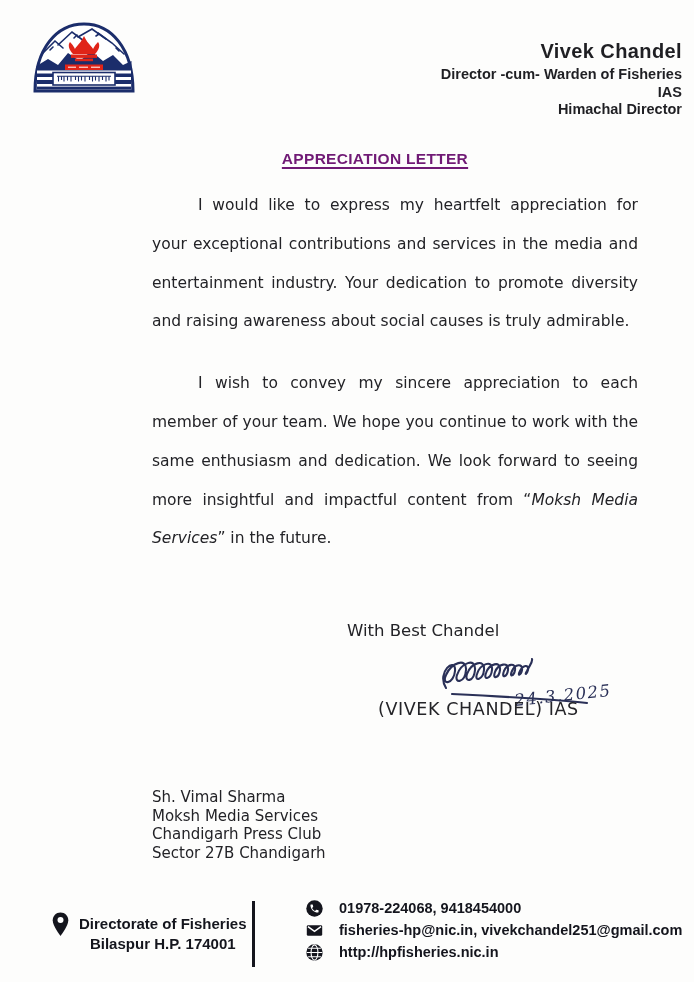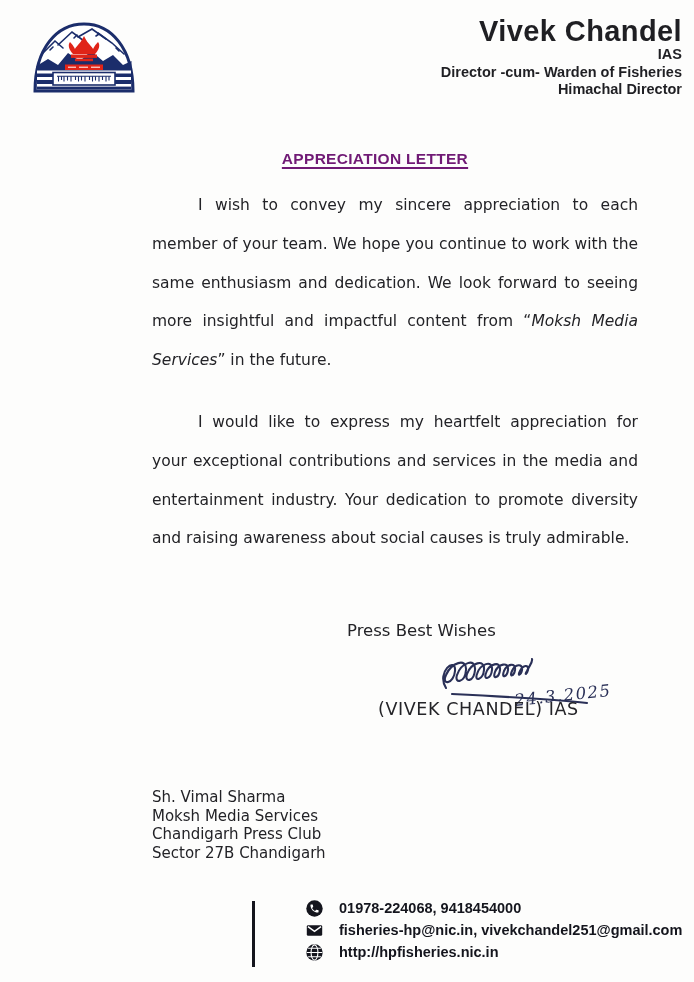--- a/index.html
+++ b/index.html
@@ -9,21 +9,21 @@
     background:#fdfdfc; overflow:hidden;
     font-family:"DejaVu Sans", sans-serif; color:#28282b;
   }
 
   
   .logo { position:absolute; left:28px; top:14px; width:112px; height:90px; }
   .header-block {
     position:absolute; right:12px; top:16px; text-align:right;
     font-family:"Liberation Sans", sans-serif; color:#1f1f23; font-weight:bold;
   }
-  .officer-name { font-size:29px; line-height:30px; letter-spacing:0.4px; }
+  .officer-name { font-size:20px; line-height:30px; letter-spacing:0.4px;margin-top:20px; }
   .officer-line { font-size:14.5px; line-height:17.5px; }
 
   
   .title-row { position:absolute; left:0; right:0; top:149px; text-align:center;
                transform:translateX(28px); }
   .title-text {
     font-family:"Liberation Sans", sans-serif; font-weight:bold; font-size:15.5px;
     letter-spacing:0.3px; color:#701a75;
     text-decoration:underline; text-underline-offset:3px; text-decoration-thickness:1.6px;
   }
@@ -103,35 +103,35 @@
         <path d="M29,62.2 H83"></path>
         <path d="M30.5,62.2 V67.5 M33.5,62.2 V66 M36,62.2 V67.5 M39.5,62.2 V66.5 M43,62.2 V67.5
                  M47.5,62.2 V66 M50.5,62.2 V67.5 M53.5,62.2 V66.5 M57,62.2 V67.5
                  M61.5,62.2 V66 M64.5,62.2 V67.5 M67.5,62.2 V66.5 M71,62.2 V67.5 M74.5,62.2 V66 M78,62.2 V67.5 M81,62.2 V66.5"></path>
       </g>
     </svg>
   </div>
 
   <div class="header-block">
     <div class="officer-name">Vivek Chandel</div>
+    <div class="officer-line">Director -cum- Warden of Fisheries</div>
     <div class="officer-line">IAS</div>
-    <div class="officer-line">Director -cum- Warden of Fisheries</div>
     <div class="officer-line">Himachal Director</div>
   </div>
 
   <div class="title-row">
     <span class="title-text">APPRECIATION LETTER</span>
   </div>
 
   <div class="body-text">
+    <p>I would like to express my heartfelt appreciation for your exceptional contributions and services in the media and entertainment industry. Your dedication to promote diversity and raising awareness about social causes is truly admirable.</p>
     <p><span>I wish to convey my sincere appreciation to each member of your team. We hope you continue to work with the same enthusiasm and dedication. We look forward to seeing more insightful and impactful content from “</span><em class="company-em">Moksh Media Services</em><span>” in the future.</span></p>
-    <p>I would like to express my heartfelt appreciation for your exceptional contributions and services in the media and entertainment industry. Your dedication to promote diversity and raising awareness about social causes is truly admirable.</p>
-  </div>
-
-  <div class="closing">Press Best Wishes</div>
+  </div>
+
+  <div class="closing">With Best Chandel</div>
 
   <div class="signature">
     <svg width="188" height="66" viewBox="0 0 188 66">
       <g stroke="#2a3057" stroke-width="2.1" fill="none" stroke-linecap="round">
         <path d="M24,40
                  C14,24 34,8 33,23 C32,36 19,38 24,27
                  C29,15 45,9 44,22 C43,35 32,36 35,27
                  C39,15 54,9 53,22 C52,34 42,35 45,26
                  C49,15 63,10 62,22 C61,32 52,34 55,26
                  C58,16 71,11 70,22 C69,31 61,33 64,25
@@ -147,20 +147,32 @@
   </div>
   <div class="signatory">(VIVEK CHANDEL) IAS</div>
 
   <div class="recipient">
     <div>Sh. Vimal Sharma</div>
     <div>Moksh Media Services</div>
     <div>Chandigarh Press Club</div>
     <div>Sector 27B Chandigarh</div>
   </div>
 
+  <div class="footer-left">
+    <span class="ic">
+      <svg width="17" height="25" viewBox="0 0 17 25">
+        <path d="M8.5,0.5 C4,0.5 0.7,4 0.7,8.3 C0.7,14.3 8.5,24 8.5,24 C8.5,24 16.3,14.3 16.3,8.3 C16.3,4 13,0.5 8.5,0.5 Z" fill="#14151d"></path>
+        <circle cx="8.5" cy="8" r="3" fill="#ffffff"></circle>
+      </svg>
+    </span>
+    <div class="addr">
+      <div>Directorate of Fisheries</div>
+      <div>Bilaspur H.P. 174001</div>
+    </div>
+  </div>
 
   <div class="footer-divider"></div>
 
   <div class="footer-right">
     <div class="footer-row">
       <span class="ic">
         <svg width="17" height="17" viewBox="0 0 17 17">
           <circle cx="8.5" cy="8.5" r="8.2" fill="#14151d"></circle>
           <path transform="translate(3.1,3.1) scale(0.45)" fill="#ffffff" d="M6.62,10.79c1.44,2.83 3.76,5.14 6.59,6.59l2.2,-2.2c0.27,-0.27 0.67,-0.36 1.02,-0.24c1.12,0.37 2.33,0.57 3.57,0.57c0.55,0 1,0.45 1,1V20c0,0.55 -0.45,1 -1,1c-9.39,0 -17,-7.61 -17,-17c0,-0.55 0.45,-1 1,-1h3.5c0.55,0 1,0.45 1,1c0,1.25 0.2,2.45 0.57,3.57c0.11,0.35 0.03,0.74 -0.25,1.02L6.62,10.79z"></path>
         </svg>

